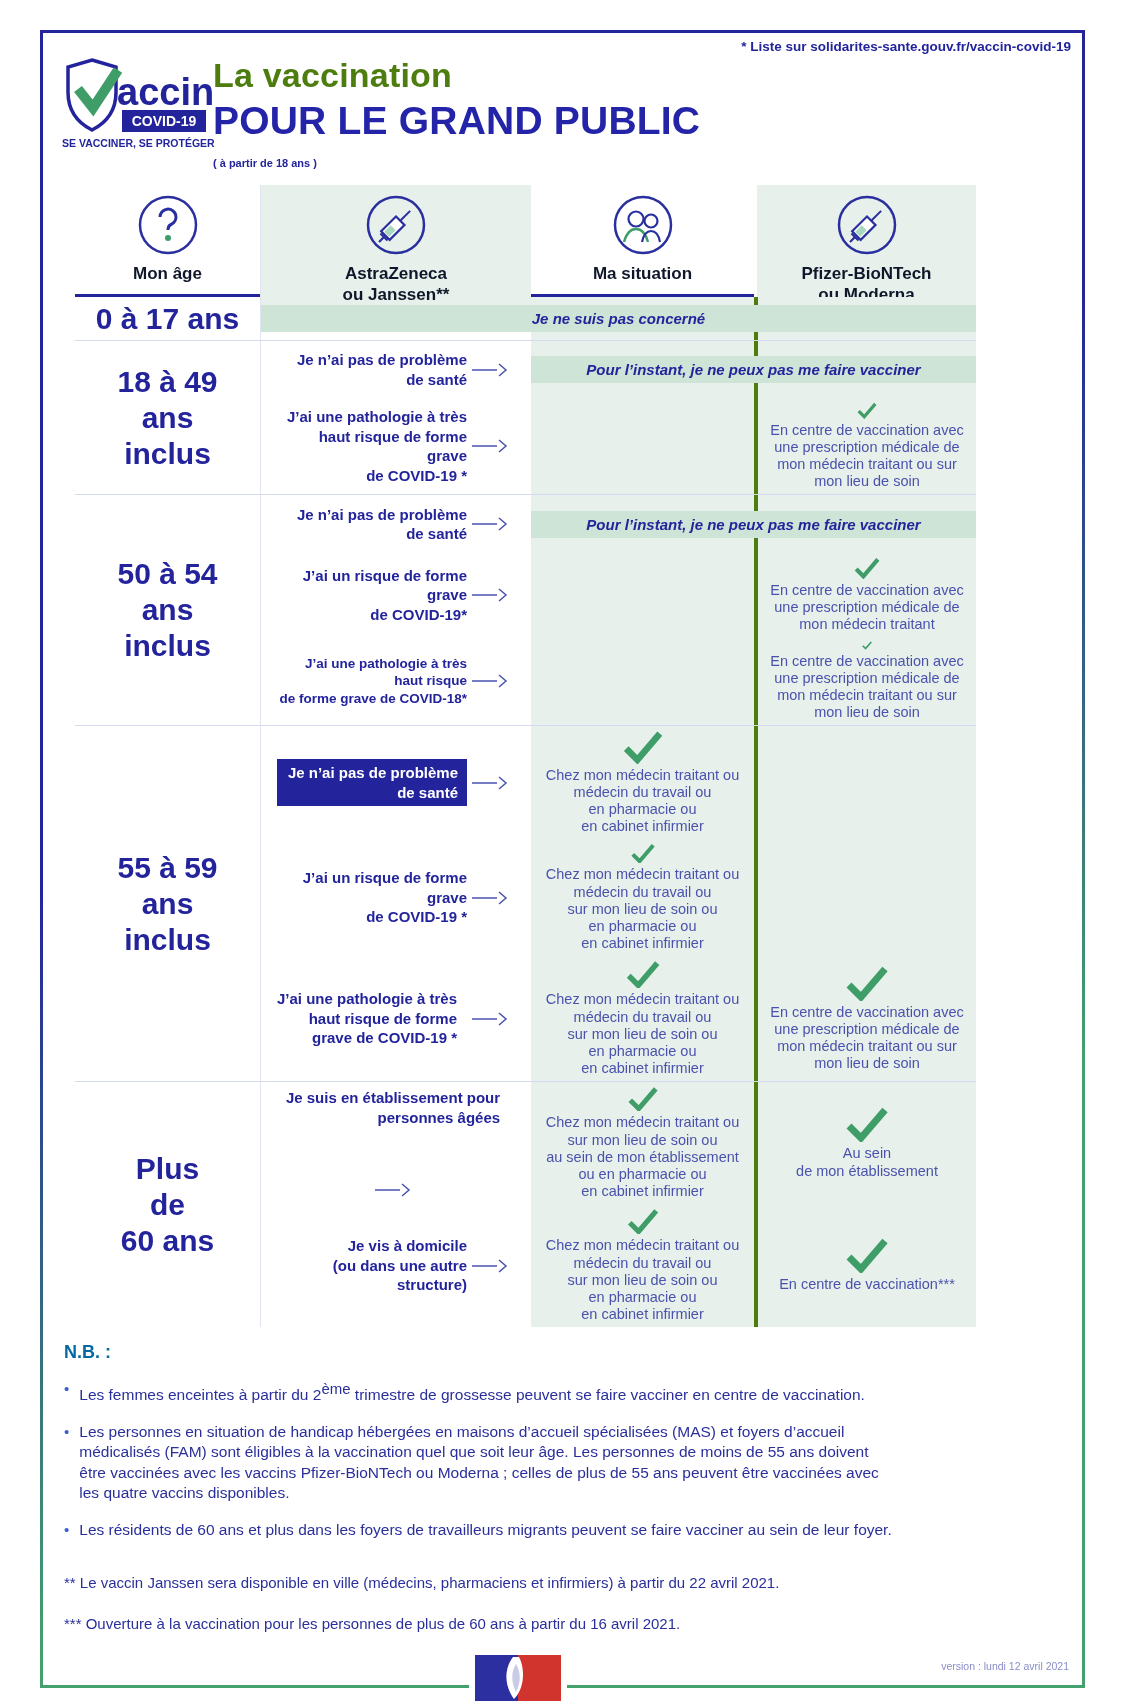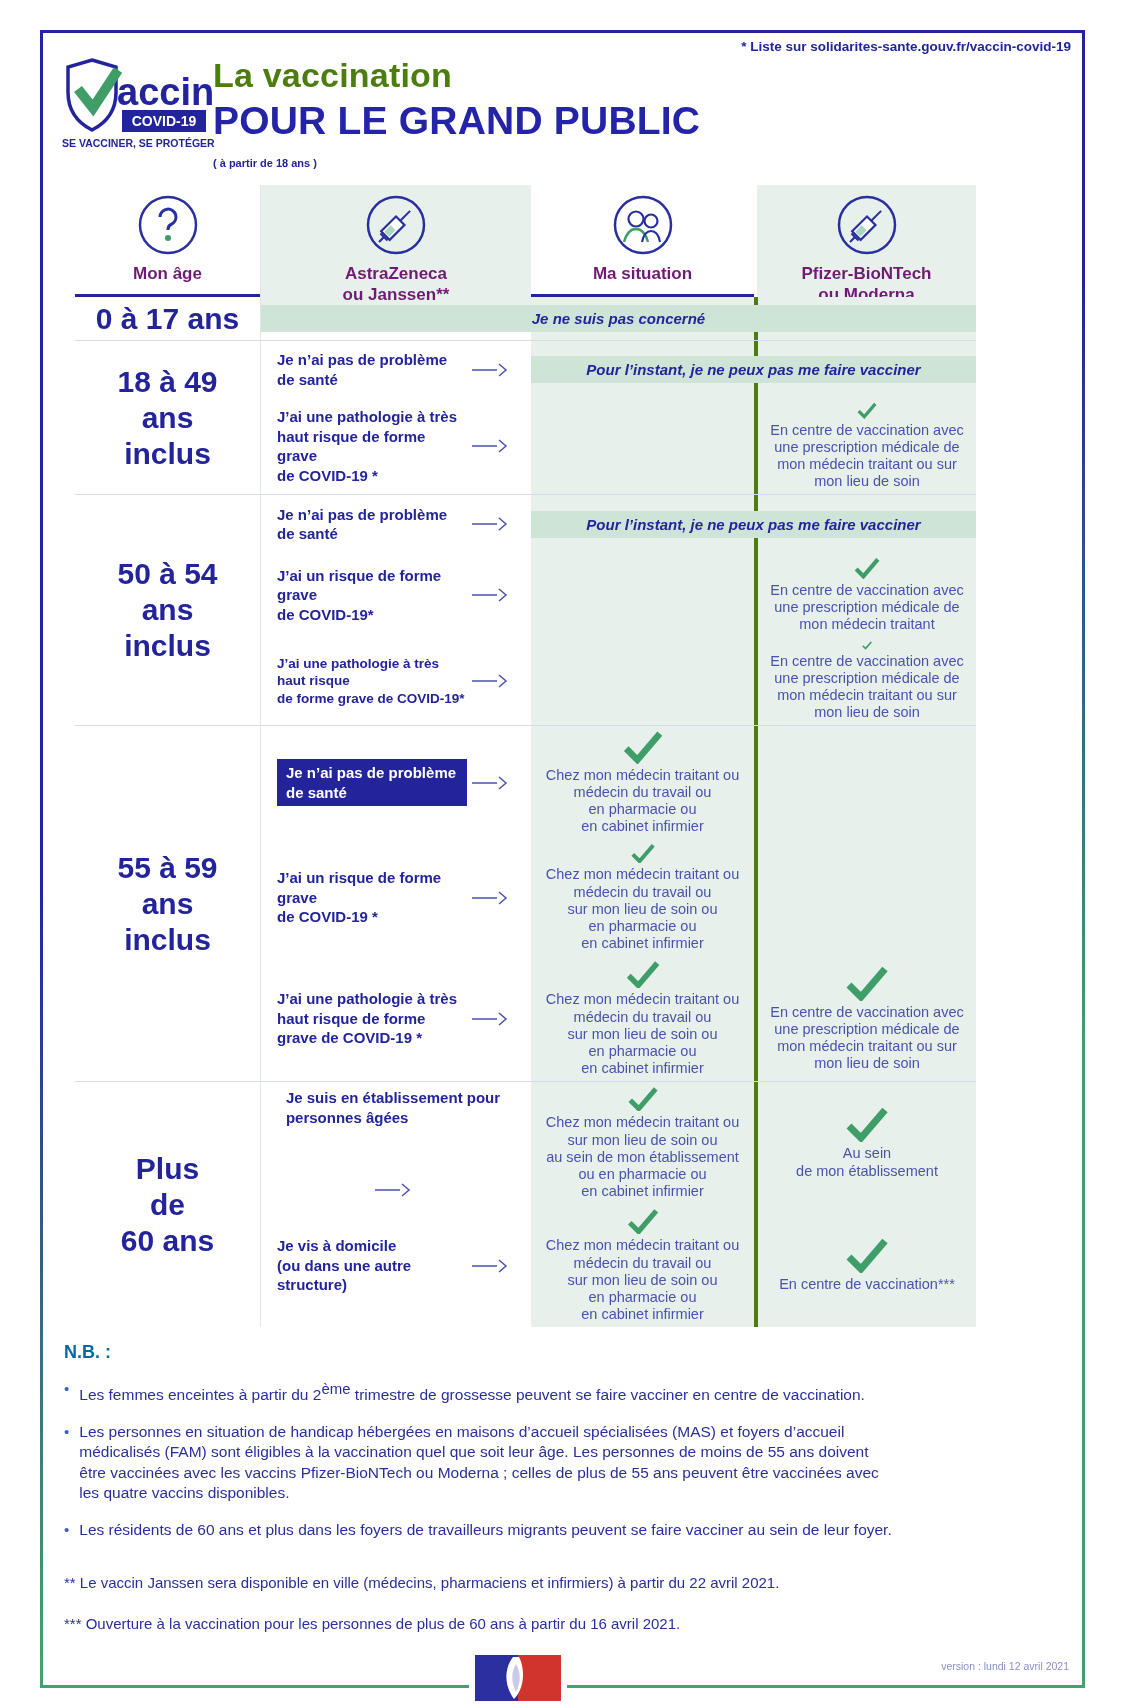--- a/index.html
+++ b/index.html
@@ -15,28 +15,28 @@
   .title1{font-size:34px;font-weight:bold;color:#4d7c0f;letter-spacing:.2px;}
   .title2{font-size:39px;font-weight:800;color:#2424a8;margin-top:4px;letter-spacing:.2px;}
   .subtitle{font-size:11px;font-weight:bold;margin-top:14px;color:#23249c;}
   
   .vtable{position:absolute;top:185px;left:75px;width:901px;}
   .grid{display:grid;grid-template-columns:186px 270px 223px 222px;}
   .thead{height:109px;border-bottom:3px solid #23249c;}
   .hcell{display:flex;flex-direction:column;align-items:center;justify-content:flex-start;padding-top:8px;gap:6px;}
   .hcell.green{background:#e7f0ea;}
   .hcell.pf{border-left:3px solid #fff;}
-  .hlabel{color:#701a75;font-weight:bold;font-size:17px;line-height:1.25;text-align:center;white-space:pre-line;}
+  .hlabel{color:#0f172a;font-weight:bold;font-size:17px;line-height:1.25;text-align:center;white-space:pre-line;}
   .group{position:relative;}
   .group.bt{border-top:1px solid #d6daee;}
   .age{grid-column:1;display:flex;align-items:center;justify-content:center;text-align:center;
        font-size:30px;font-weight:800;color:#23249c;line-height:1.2;white-space:pre-line;
        border-right:1px solid #e0e3f2;}
   .sit{grid-column:2;display:flex;align-items:center;justify-content:space-between;
-       padding:6px 22px 6px 16px;gap:4px;}
+       padding:6px 22px 6px 16px;gap:4px;text-align:right;}
   .sit-label{font-size:15px;font-weight:bold;color:#23249c;line-height:1.3;white-space:pre-line;}
   .sit-label.small{font-size:13.5px;}
   .sit-label.hl{background:#23249c;color:#fff;padding:4px 9px;}
   .arr{flex:0 0 auto;}
   .rcell{display:flex;flex-direction:column;align-items:center;justify-content:center;
          gap:3px;background:#e7f0ea;padding:4px 4px;}
   .rcell.az{grid-column:3;}
   .rcell.pf{grid-column:4;border-left:4px solid #4d7c0f;}
   .res-text{color:#4a52ae;font-size:14.5px;line-height:1.18;text-align:center;white-space:pre-line;}
   .banner{align-self:center;height:27px;display:flex;align-items:center;justify-content:center;
@@ -205,21 +205,21 @@
         <svg class="ck" width="46" height="36" viewBox="0 0 46 36">
           <path d="M5 20 L17 32 L41 4" fill="none" stroke="#3f9d68" stroke-width="7"></path>
         </svg>
         <div class="res-text">En centre de vaccination avec
 une prescription médicale de
 mon médecin traitant</div>
       </div>
 
       <div class="sit" style="grid-row:3;">
         <span class="sit-label small">J’ai une pathologie à très haut risque
-de forme grave de COVID-19*</span>
+de forme grave de COVID-18*</span>
         <svg class="arr" width="38" height="16" viewBox="0 0 38 16">
           <line x1="1" y1="8" x2="26" y2="8" stroke="#4a52ae" stroke-width="1.5"></line>
           <path d="M28 2 L35 8 L28 14" fill="none" stroke="#4a52ae" stroke-width="1.5"></path>
         </svg>
       </div>
       <div class="rcell az" style="grid-row:3;"></div>
       <div class="rcell pf" style="grid-row:3;">
         <svg class="ck" width="46" height="36" viewBox="0 0 46 36">
           <path d="M5 20 L17 32 L41 4" fill="none" stroke="#3f9d68" stroke-width="7"></path>
         </svg>

